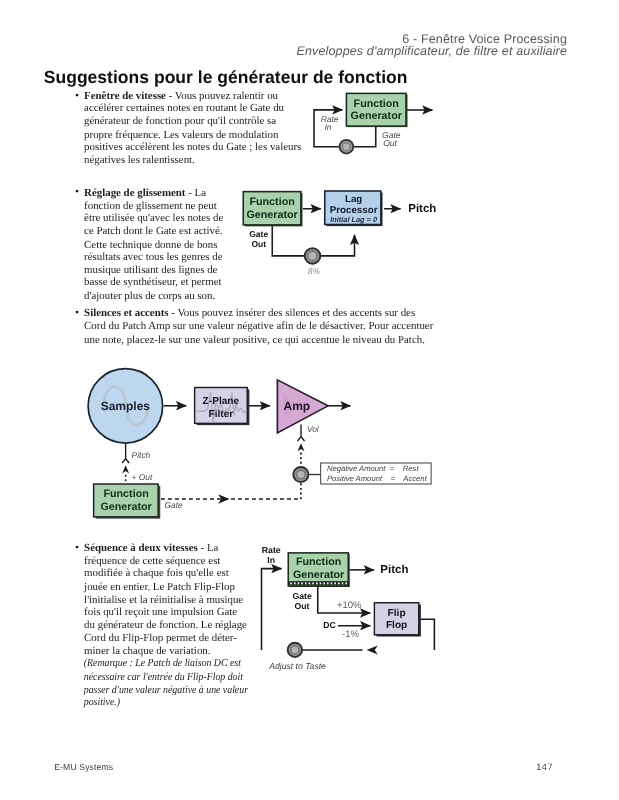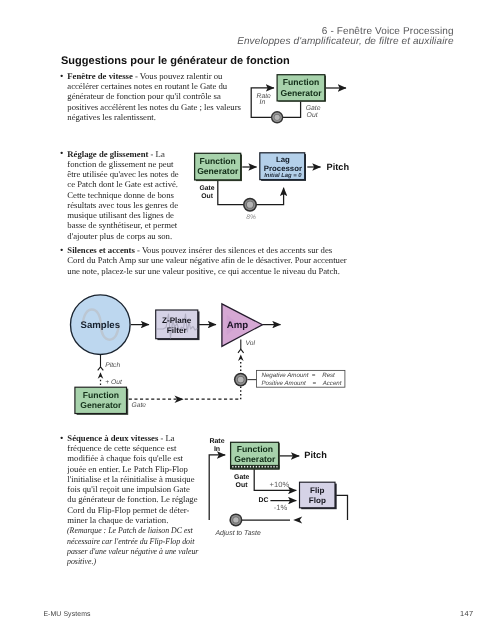--- a/index.html
+++ b/index.html
@@ -4,30 +4,30 @@
 <style>
   html,body{margin:0;padding:0;}
   body{width:495px;height:640px;background:#ffffff;font-family:"Liberation Serif",serif;color:#1a1a1a;overflow:hidden;position:relative;
        -webkit-font-smoothing:antialiased;}
   .page{position:absolute;left:0;top:0;width:495px;height:640px;}
 
   .hdr{position:absolute;right:41.4px;top:27.3px;text-align:right;font-family:"Liberation Sans",sans-serif;
        font-size:10px;color:#58585a;line-height:9.35px;letter-spacing:.12px;white-space:nowrap;}
   .hdr .l2{font-style:italic;}
 
-  h1.title{position:absolute;left:61px;top:57.3px;margin:0;font-family:"Liberation Sans",sans-serif;
-       font-size:11px;font-weight:bold;color:#101010;letter-spacing:.02px;white-space:nowrap;line-height:9.6px;}
+  h1.title{position:absolute;left:35px;top:57.3px;margin:0;font-family:"Liberation Sans",sans-serif;
+       font-size:14px;font-weight:bold;color:#101010;letter-spacing:.02px;white-space:nowrap;line-height:9.6px;}
 
   .bul{position:absolute;font-size:8.7px;line-height:10.28px;color:#1d1d1d;white-space:nowrap;}
   .bul .dot{position:absolute;left:-7.3px;top:0.9px;font-size:9.5px;line-height:10.28px;}
   .bul b{font-weight:bold;}
   .bul .nt{font-style:italic;display:block;transform:scaleX(0.905);transform-origin:left center;}
 
   .footer-left{position:absolute;left:43.4px;top:610.5px;font-family:"Liberation Sans",sans-serif;font-size:6.9px;color:#3d3d3d;letter-spacing:.1px;line-height:7px;}
-  .footer-right{position:absolute;left:460px;top:609.5px;font-family:"Liberation Sans",sans-serif;font-size:7.4px;color:#3d3d3d;letter-spacing:.35px;line-height:7px;}
+  .footer-right{position:absolute;left:429px;top:609.5px;font-family:"Liberation Sans",sans-serif;font-size:7.4px;color:#3d3d3d;letter-spacing:.35px;line-height:7px;}
 
   svg.dg{position:absolute;overflow:visible;}
   svg text{font-family:"Liberation Sans",sans-serif;-webkit-font-smoothing:antialiased;}
   *{-webkit-font-smoothing:antialiased;text-rendering:geometricPrecision;}
 </style>
 </head>
 <body>
 
 <div class="page">
 
@@ -36,20 +36,21 @@
     <div class="l2">Enveloppes d'amplificateur, de filtre et auxiliaire</div>
   </div>
 
   <h1 class="title">Suggestions pour le générateur de fonction</h1>
 
   <div class="bul" id="b1" style="left:67.3px;top:70.7px;">
     <span class="dot">•</span>
     <div><b>Fenêtre de vitesse</b><span> - Vous pouvez ralentir ou</span></div>
     <div>accélérer certaines notes en routant le Gate du</div>
     <div>générateur de fonction pour qu'il contrôle sa</div>
+    <div>propre fréquence. Les valeurs de modulation</div>
     <div>positives accélèrent les notes du Gate ; les valeurs</div>
     <div>négatives les ralentissent.</div>
   </div>
 
   <div class="bul" id="b2" style="left:67.3px;top:148.5px;">
     <span class="dot">•</span>
     <div><b>Réglage de glissement</b><span> - La</span></div>
     <div>fonction de glissement ne peut</div>
     <div>être utilisée qu'avec les notes de</div>
     <div>ce Patch dont le Gate est activé.</div>

